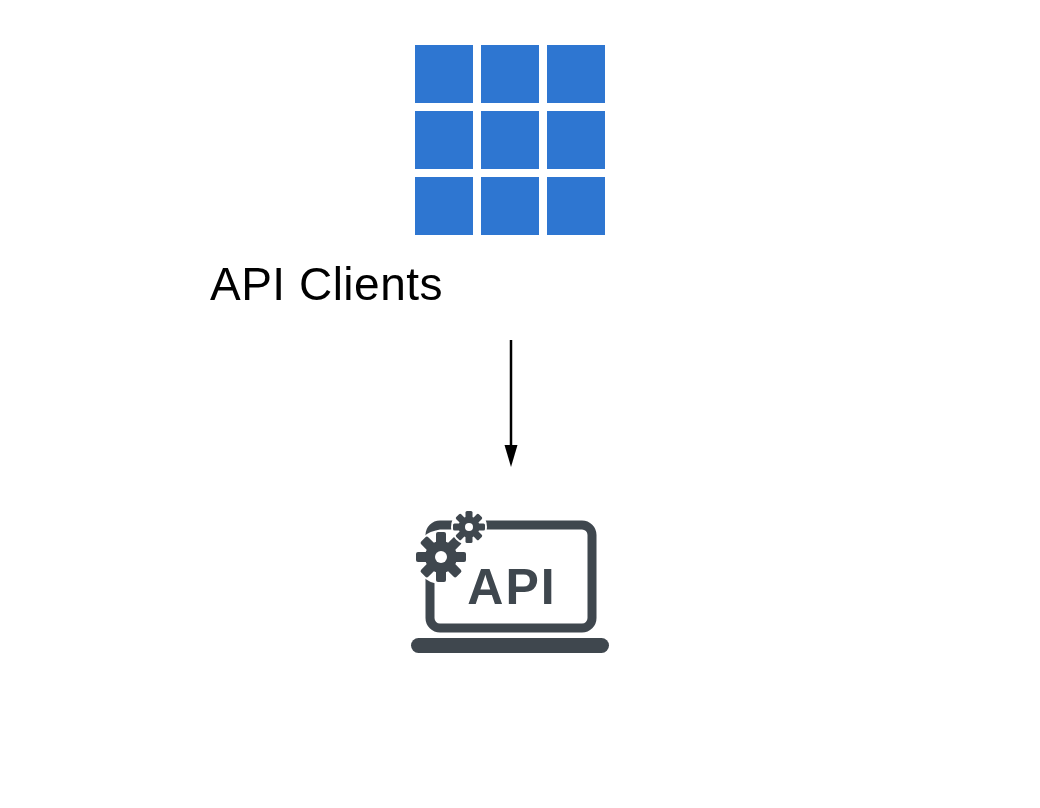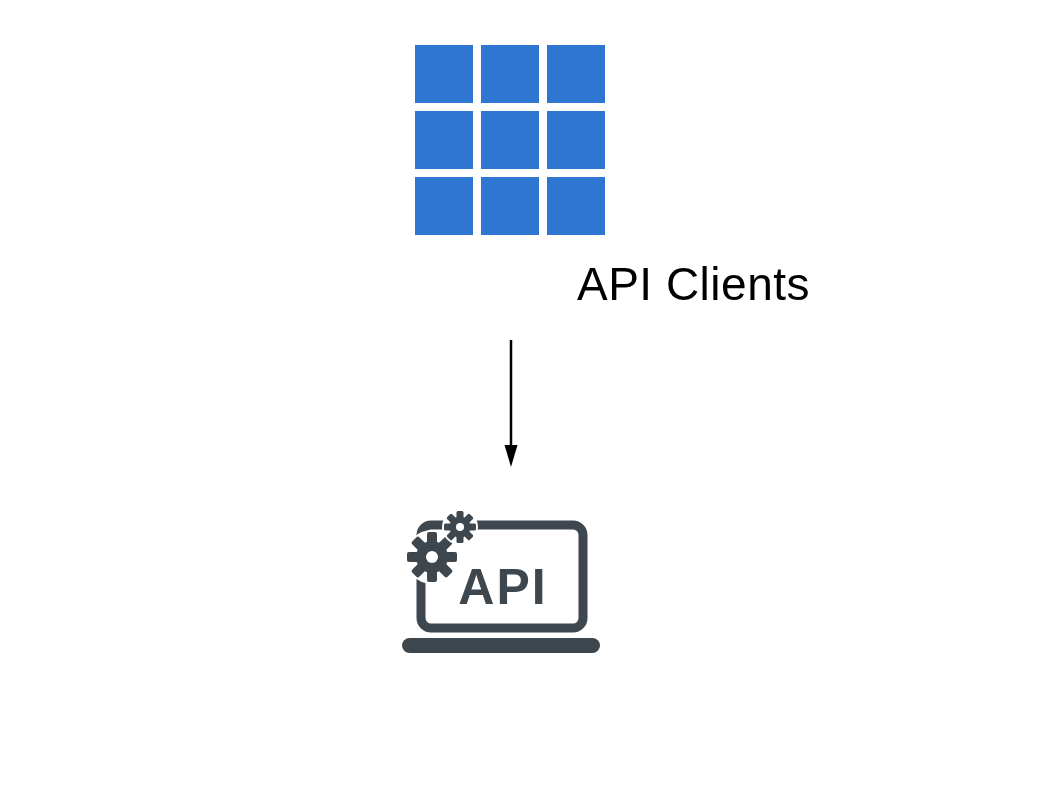--- a/index.html
+++ b/index.html
@@ -36,41 +36,41 @@
   .grid-cell{
     background:var(--grid-blue);
   }
 
   
   .clients-label{
     position:absolute;
     left:210px;
     top:257px;
     width:600px;
-    text-align:right;
+    text-align:left;
     font-size:46px;
     font-weight:400;
     color:var(--label);
     letter-spacing:0.5px;
     white-space:nowrap;
   }
 
   
   .arrow-wrap{
     position:absolute;
     left:490px;
     top:337px;
     width:42px;
     height:132px;
   }
 
   
   .laptop-wrap{
     position:absolute;
-    left:396px;
+    left:405px;
     top:503px;
     width:210px;
     height:160px;
   }
   .laptop-wrap svg text{
     font-family:"Liberation Sans", sans-serif;
     font-weight:700;
   }
 </style>
 </head>

